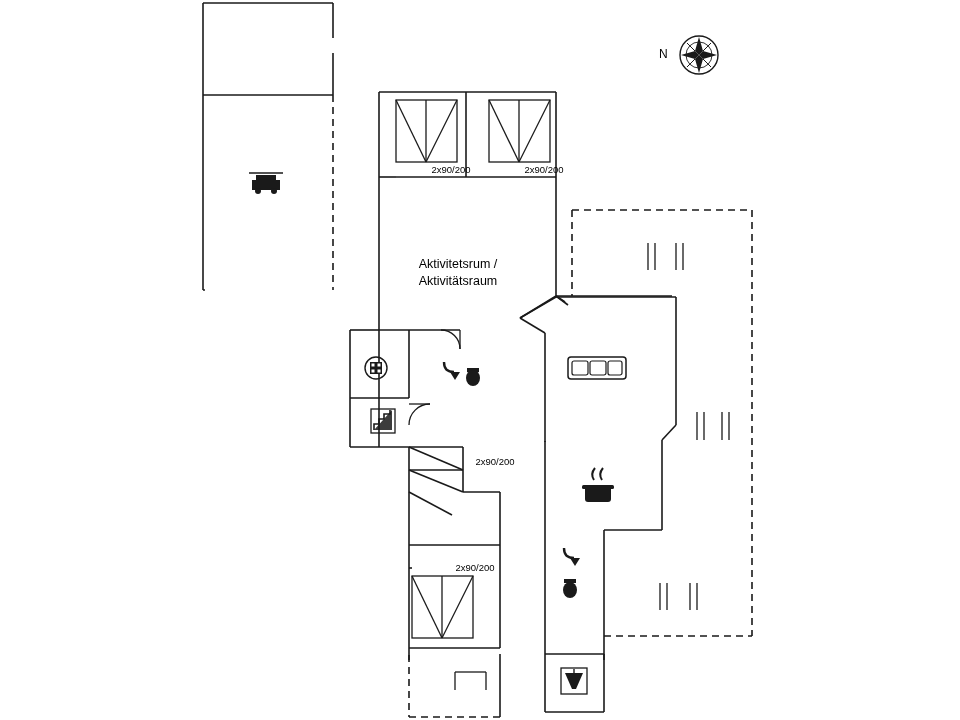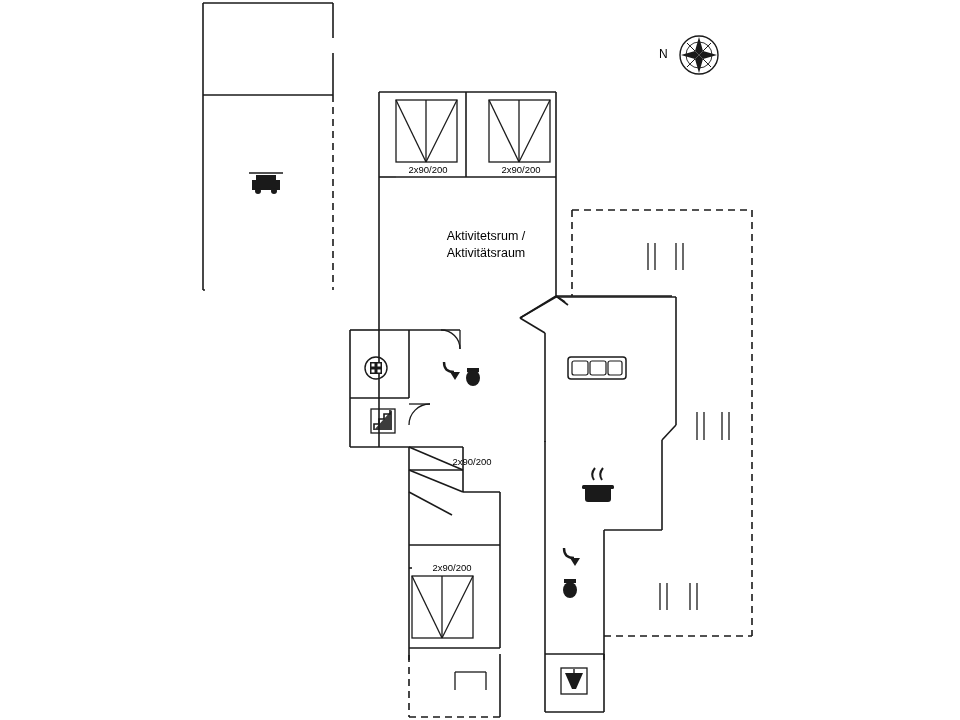--- a/index.html
+++ b/index.html
@@ -26,20 +26,21 @@
     white-space: nowrap;
   }
   .room-label {
     font-size: 12.5px;
     line-height: 17px;
     text-align: center;
   }
   .door-label {
     font-size: 9.5px;
     text-align: center;
+    margin-left: 23px;
   }
   .compass-letter {
     font-size: 12px;
   }
   svg {
     position: absolute;
     top: 0;
     left: 0;
   }
 </style>
@@ -323,21 +324,21 @@
     </g>
 
     <g transform="translate(574,681)">
       <rect x="-13" y="-13" width="26" height="26" fill="none" stroke="#1a1a1a" stroke-width="1.3"></rect>
       <path d="M-9 -8 L9 -8 L2 8 L-2 8 Z" fill="#1a1a1a"></path>
       <path d="M0 -12 L0 -8" stroke="#1a1a1a" stroke-width="1.4"></path>
     </g>
 
   </svg>
 
-  <div class="label room-label" style="left:458px; top:228px; transform:translate(-50%,0);margin-left:28px;">
+  <div class="label room-label" style="left:458px; top:256px; transform:translate(-50%,0);">
     <div>Aktivitetsrum /</div>
     <div>Aktivitätsraum</div>
   </div>
 
   <div class="label door-label" style="left:428px; top:164px; transform:translate(-50%,0);">2x90/200</div>
 
   <div class="label door-label" style="left:521px; top:164px; transform:translate(-50%,0);">2x90/200</div>
 
   <div class="label door-label" style="left:472px; top:456px; transform:translate(-50%,0);">2x90/200</div>
 

